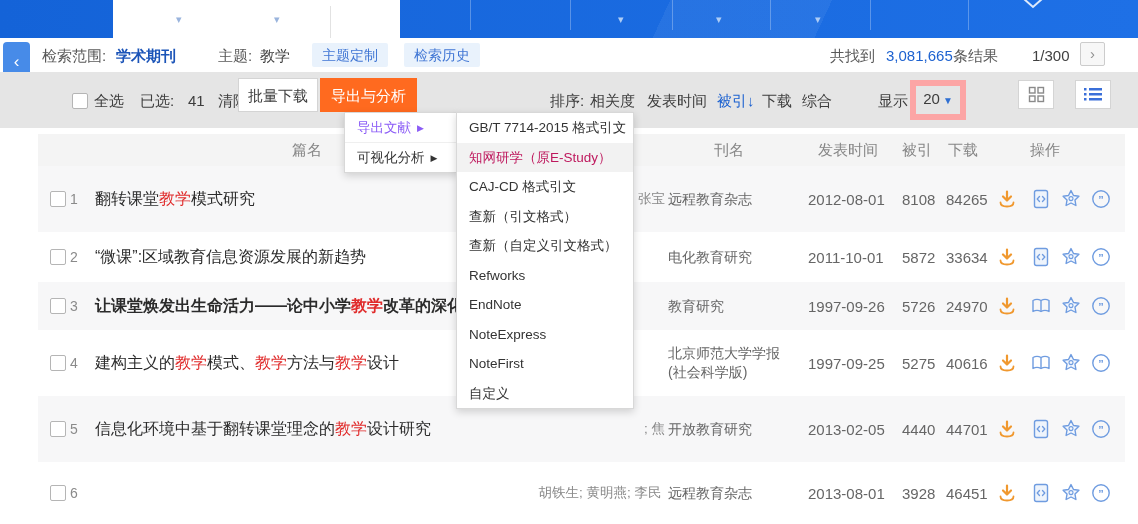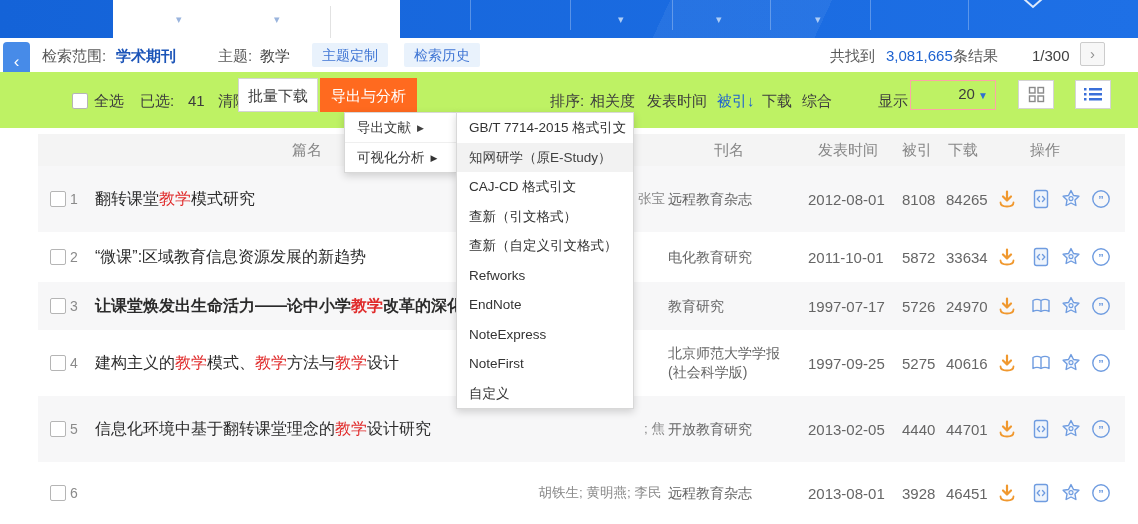--- a/index.html
+++ b/index.html
@@ -27,31 +27,31 @@
   .val{color:#404040;}
   .scope-val{color:#1b54b8;font-weight:bold;}
   .blue-num{color:#1d62d0;}
   .chip{position:absolute;top:5px;height:24px;line-height:24px;padding:0 10px;background:#e9f2fc;
         color:#4076d4;font-size:14px;border-radius:2px;}
   .collapse-btn{position:absolute;left:3px;top:4px;width:27px;height:40px;background:#478be8;border:none;
         border-radius:4px;color:#fff;font-size:17px;line-height:38px;text-align:center;padding:0;cursor:pointer;}
   .next-btn{position:absolute;left:1080px;top:4px;width:25px;height:24px;background:#f7f7f7;
         border:1px solid #ccc;border-radius:2px;color:#909090;font-size:15px;line-height:22px;text-align:center;padding:0;}
   
-  .toolbar{position:absolute;left:0;top:72px;width:1138px;height:56px;background:#bef264;font-size:15px;}
+  .toolbar{position:absolute;left:0;top:72px;width:1138px;height:56px;background:#e5e5e5;font-size:15px;}
   .tl{position:absolute;top:20px;white-space:nowrap;color:#3d3d3d;}
   .checkbox{position:absolute;width:14px;height:14px;background:#fff;border:1px solid #b5b5b5;border-radius:2px;}
   .btn-plain{position:absolute;left:238px;top:6px;width:80px;height:34px;background:#fff;border:1px solid #d4d4d4;
         color:#3d3d3d;font-size:15px;text-align:center;line-height:32px;}
   .btn-orange{position:absolute;left:320px;top:6px;width:97px;height:34px;background:#ff6a1f;border:none;
         color:#fff;font-size:15px;text-align:center;line-height:34px;}
   .btn-orange .caret{font-size:10px;margin-left:4px;}
   .sort-active{color:#1d62d0;}
-  .size-box{position:absolute;left:910px;top:8px;width:44px;height:28px;border:1px solid #fca5a5;
-        font-size:15px;color:#3d3d3d;text-align:center;line-height:26px;padding-left:40px;}
+  .size-box{position:absolute;left:910px;top:8px;width:44px;height:28px;border:6px solid #fca5a5;
+        font-size:15px;color:#3d3d3d;text-align:center;line-height:26px;}
   .size-box .caret{color:#2f6fd2;font-size:10px;margin-left:3px;}
   .view-btn{position:absolute;top:8px;width:36px;height:29px;border:1px solid #d4d4d4;background:#fff;
         display:flex;align-items:center;justify-content:center;padding:0;}
   
   .thead{position:absolute;left:38px;top:134px;width:1087px;height:32px;background:#f4f4f4;
         font-size:15px;color:#868686;}
   .th{position:absolute;top:7px;white-space:nowrap;}
   .row{position:absolute;left:38px;width:1087px;}
   .row.alt{background:#f7f7f8;}
   .cell{position:absolute;top:50%;transform:translateY(-50%);white-space:nowrap;}
@@ -59,28 +59,28 @@
   .c-title .red{color:#e02b2b;}
   .c-num{font-size:14px;color:#8a8a8a;}
   .c-author{font-size:13.5px;color:#888;white-space:normal;line-height:1.35;text-align:center;}
   .c-journal{font-size:14px;color:#666;white-space:normal;line-height:1.35;}
   .c-date,.c-cited,.c-down{font-size:15px;color:#666;}
   .icon-slot{position:absolute;top:50%;transform:translateY(-50%);width:22px;height:22px;cursor:pointer;}
   
   .menu-main{position:absolute;left:344px;top:112px;width:112px;background:#fff;border:1px solid #d8d8d8;
         box-shadow:0 3px 8px rgba(0,0,0,.16);z-index:60;}
   .menu-main .mi{height:29px;line-height:29px;padding-left:12px;font-size:13.5px;color:#333;cursor:pointer;}
-  .menu-main .mi.active{color:#404040;}
+  .menu-main .mi.active{color:#8b5cf6;}
   .menu-main .mi + .mi{border-top:1px solid #efefef;}
   .menu-main .arr{font-size:9px;margin-left:6px;vertical-align:1px;}
   .menu-sub{position:absolute;left:456px;top:112px;width:176px;background:#fff;border:1px solid #d8d8d8;
         box-shadow:0 3px 8px rgba(0,0,0,.16);z-index:60;}
   .menu-sub .mi{height:29.5px;line-height:29.5px;padding-left:12px;font-size:13.5px;color:#333;
         white-space:nowrap;cursor:pointer;}
-  .menu-sub .mi.active{background:#f2f2f2;color:#404040;}
+  .menu-sub .mi.active{background:#f2f2f2;color:#be185d;}
 </style>
 </head>
 <body>
 
 <div class="page">
 
   <div class="topbar">
     <div class="tab-active"></div>
     <div class="tab-divider"></div>
     <span class="chev on-white" style="left:176px">▾</span>
@@ -209,21 +209,21 @@
         <span class="icon-slot" style="left: 1052px;"><svg width="22" height="22" viewBox="0 0 22 22">
             <circle cx="11" cy="11" r="8.2" fill="none" stroke="#6f9ce0" stroke-width="1.4"></circle>
             <text x="11" y="15.5" font-size="11" font-weight="bold" fill="#6f9ce0" text-anchor="middle" font-family="Liberation Sans,sans-serif">”</text>
           </svg></span>
       </div>
       <div class="row alt" style="top: 282px; height: 48px;">
         <span class="checkbox" style="left: 12px; top: 50%; margin-top: -8px;"></span>
         <span class="cell c-num" style="left: 32px;">3</span>
         <span class="cell c-title" style="left: 57px; font-weight: bold;"><span>让课堂焕发出生命活力——论中小学</span><span class="red">教学</span><span>改革的深化</span></span>
         <span class="cell c-journal" style="left: 630px; width: 120px;">教育研究</span>
-        <span class="cell c-date" style="left: 770px;">1997-07-17</span>
+        <span class="cell c-date" style="left: 770px;">1997-09-26</span>
         <span class="cell c-cited" style="left: 864px;">5726</span>
         <span class="cell c-down" style="left: 908px;">24970</span>
         <span class="icon-slot" style="left: 958px;"><svg width="22" height="22" viewBox="0 0 22 22">
             <path d="M11 3.5v8.5M7 8.5l4 4 4-4" fill="none" stroke="#f0982e" stroke-width="2.2" stroke-linecap="round" stroke-linejoin="round"></path>
             <path d="M4.5 14.5c0 3 2.6 4 6.5 4s6.5-1 6.5-4" fill="none" stroke="#f0982e" stroke-width="1.8" stroke-linecap="round"></path>
           </svg></span>
         <span class="icon-slot" style="left: 992px;"><svg width="22" height="22" viewBox="0 0 22 22">
             <path d="M3 5.5c2.8-1.6 5.2-1.6 8 0 2.8-1.6 5.2-1.6 8 0v11c-2.8-1.6-5.2-1.6-8 0-2.8-1.6-5.2-1.6-8 0z" fill="none" stroke="#6f9ce0" stroke-width="1.4" stroke-linejoin="round"></path>
             <path d="M11 5.5v11" stroke="#6f9ce0" stroke-width="1.4"></path>
           </svg></span>

